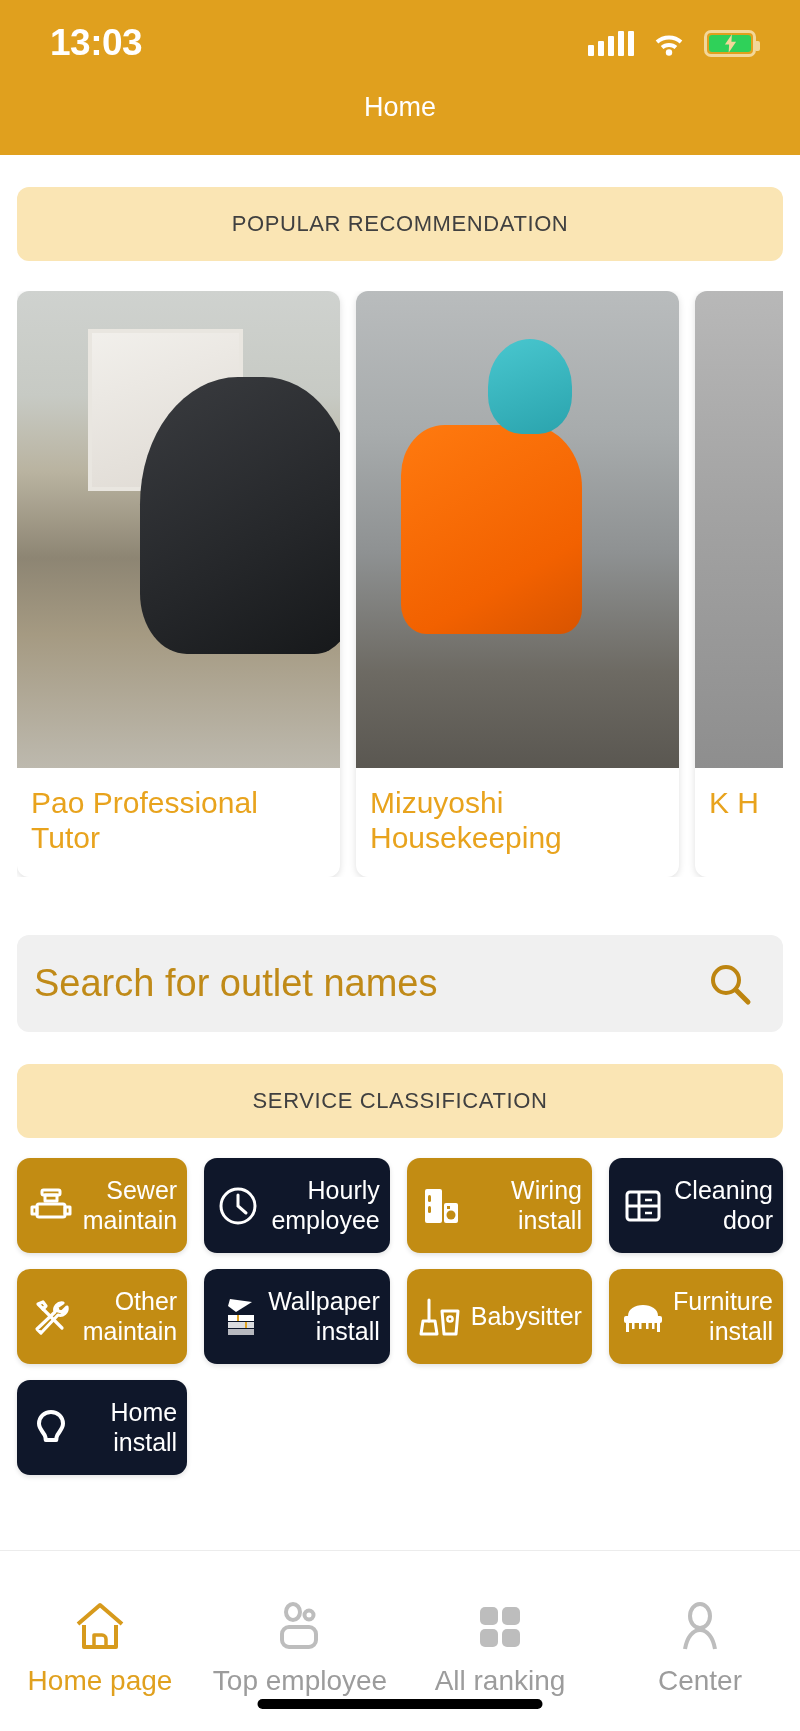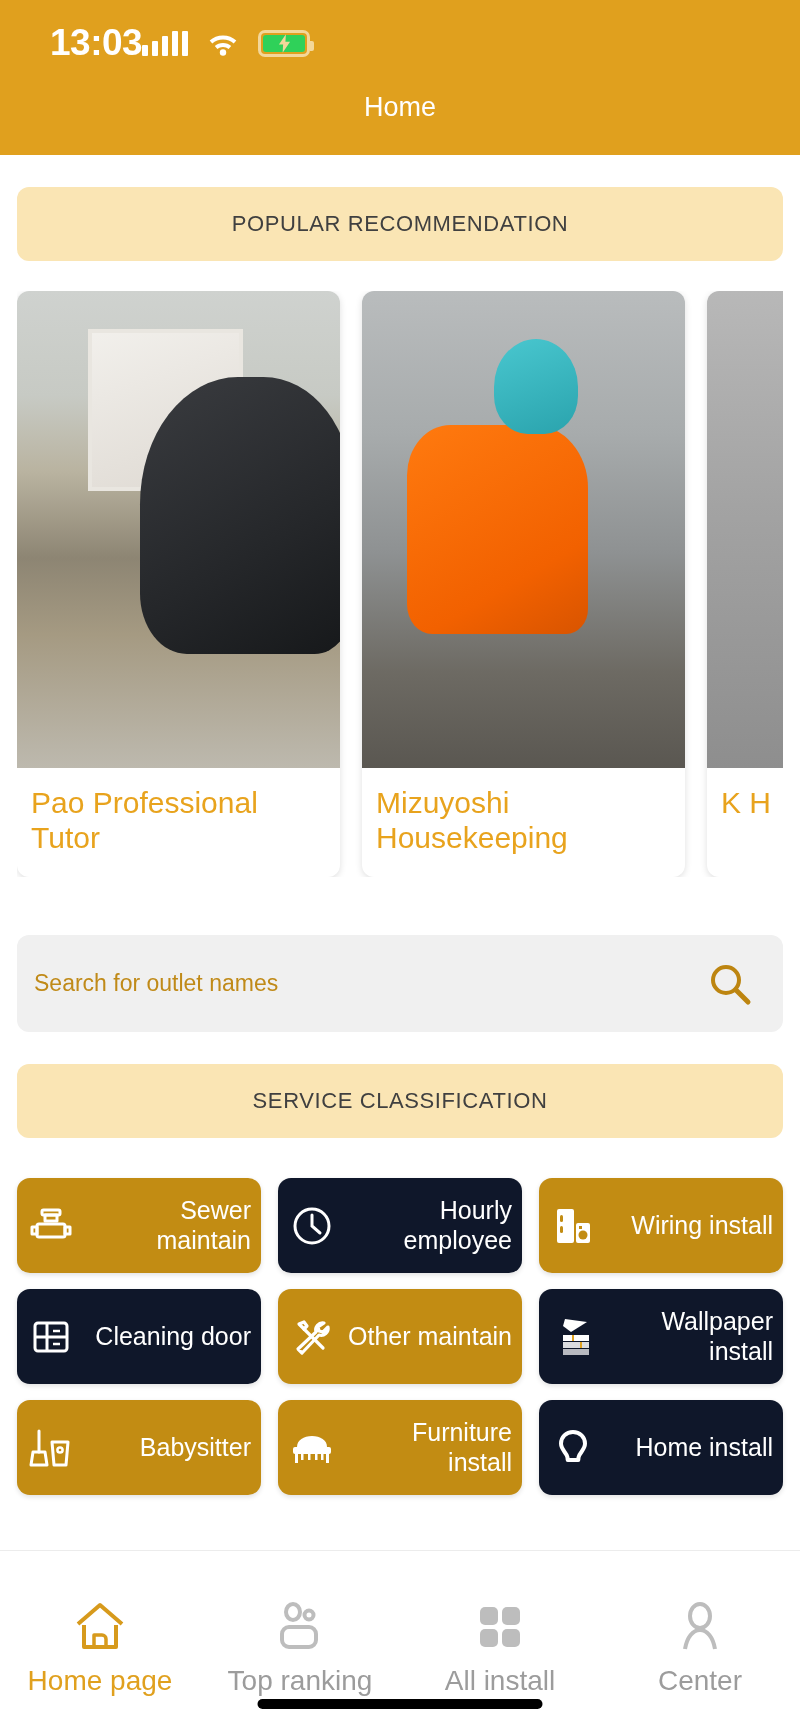--- a/index.html
+++ b/index.html
@@ -15,21 +15,21 @@
   .header {
     background:#e0a01e;
     height:155px;
     position:relative;
     width:100%;
   }
   .statusbar {
     height:86px;
     display:flex;
     align-items:center;
-    justify-content:flex-start;
+    justify-content:space-between;
     padding:0 44px 0 50px;
   }
   .clock {
     color:#fff;
     font-size:37px;
     font-weight:600;
     letter-spacing:-0.5px;
   }
   .status-icons { display:flex; align-items:center; gap:18px; }
   .signal { display:flex; align-items:flex-end; gap:4px; height:26px; }
@@ -77,21 +77,21 @@
   }
   .section-banner span {
     color:#404040;
     font-size:22px;
     letter-spacing:0.6px;
   }
 
   
   .carousel {
     display:flex;
-    gap:22px;
+    gap:16px;
     margin-top:30px;
     overflow:hidden;
   }
   .rec-card {
     flex:0 0 323px;
     background:#fff;
     border-radius:12px;
     box-shadow:0 2px 7px rgba(0,0,0,0.13);
     overflow:hidden;
   }
@@ -145,29 +145,29 @@
   .search {
     margin-top:58px;
     background:#f0f0f0;
     border-radius:12px;
     height:97px;
     display:flex;
     align-items:center;
     padding:0 30px 0 17px;
     justify-content:space-between;
   }
-  .search-placeholder { color:#c08a18; font-size:23px; }
+  .search-placeholder { color:#c08a18; font-size:38px; }
   .search-icon { width:48px; height:48px; }
 
   
   .svc-grid {
     display:grid;
-    grid-template-columns:repeat(3,1fr);
+    grid-template-columns:repeat(4,1fr);
     gap:16px 17px;
-    margin-top:40px;
+    margin-top:20px;
   }
   .svc-tile {
     height:95px;
     border-radius:13px;
     display:flex;
     align-items:center;
     gap:8px;
     padding:0 10px 0 12px;
     color:#fff;
     box-shadow:0 2px 5px rgba(0,0,0,0.12);
@@ -412,33 +412,33 @@
   </div>
 
   <div class="tab">
     <span class="tab-icon">
       <svg viewBox="0 0 58 56" width="58" height="56" fill="none" stroke="#bdbdbd" stroke-width="4" stroke-linejoin="round">
         <ellipse cx="22" cy="13" rx="7" ry="8"></ellipse>
         <circle cx="38" cy="16" r="4.5"></circle>
         <rect x="11" y="28" width="34" height="20" rx="7"></rect>
       </svg>
     </span>
-    <span class="tab-label">Top ranking</span>
+    <span class="tab-label">Top employee</span>
   </div>
 
   <div class="tab">
     <span class="tab-icon">
       <svg viewBox="0 0 58 56" width="58" height="56" fill="#bdbdbd">
         <path d="M14 8h8a5 5 0 015 5v8a5 5 0 01-5 5h-8a5 5 0 01-5-5v-8a5 5 0 015-5z"></path>
         <path d="M36 8h8a5 5 0 015 5v8a5 5 0 01-5 5h-8a5 5 0 01-5-5v-8a5 5 0 015-5z"></path>
         <path d="M14 30h8a5 5 0 015 5v8a5 5 0 01-5 5h-8a5 5 0 01-5-5v-8a5 5 0 015-5z"></path>
         <path d="M36 30h8a5 5 0 015 5v8a5 5 0 01-5 5h-8a5 5 0 01-5-5v-8a5 5 0 015-5z"></path>
       </svg>
     </span>
-    <span class="tab-label">All install</span>
+    <span class="tab-label">All ranking</span>
   </div>
 
   <div class="tab">
     <span class="tab-icon">
       <svg viewBox="0 0 58 56" width="58" height="56" fill="none" stroke="#bdbdbd" stroke-width="4" stroke-linejoin="round">
         <ellipse cx="29" cy="17" rx="10" ry="12"></ellipse>
         <path d="M14 50c2-12 8-19 15-19s13 7 15 19"></path>
       </svg>
     </span>
     <span class="tab-label">Center</span>

